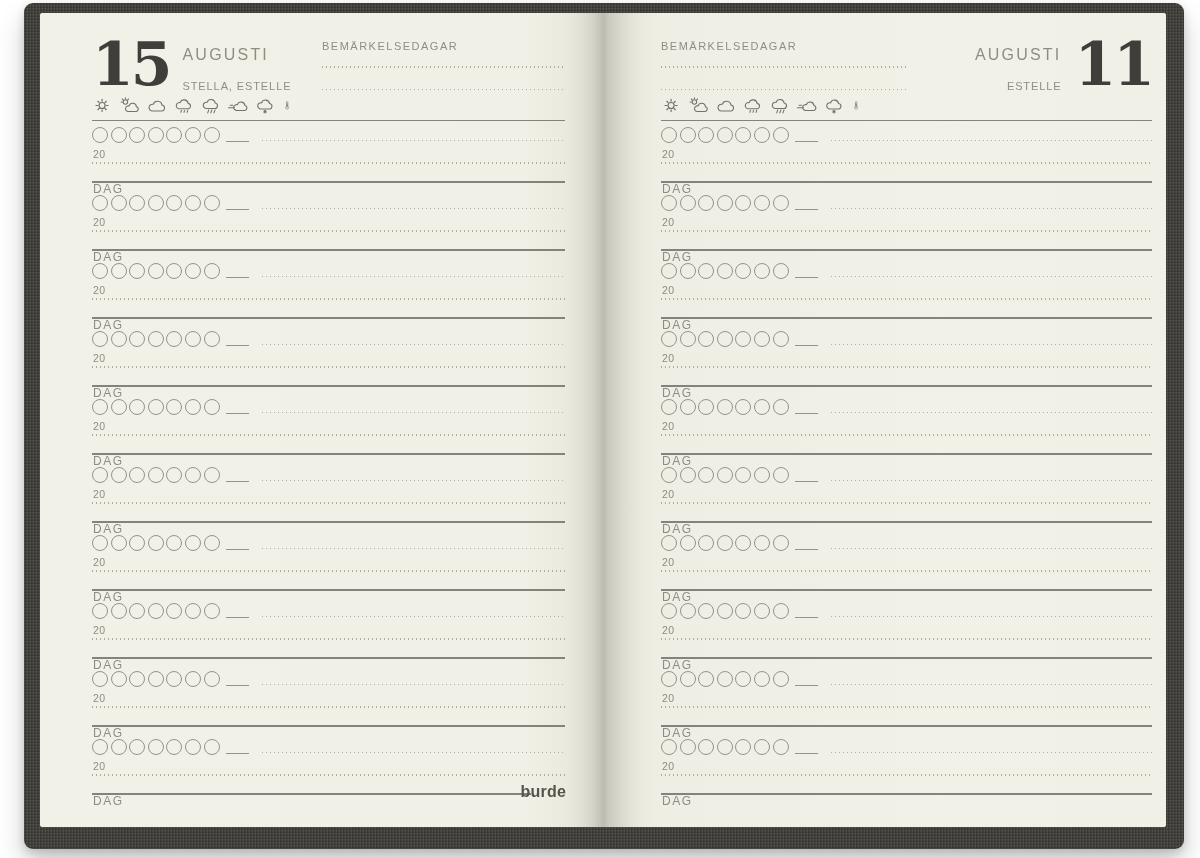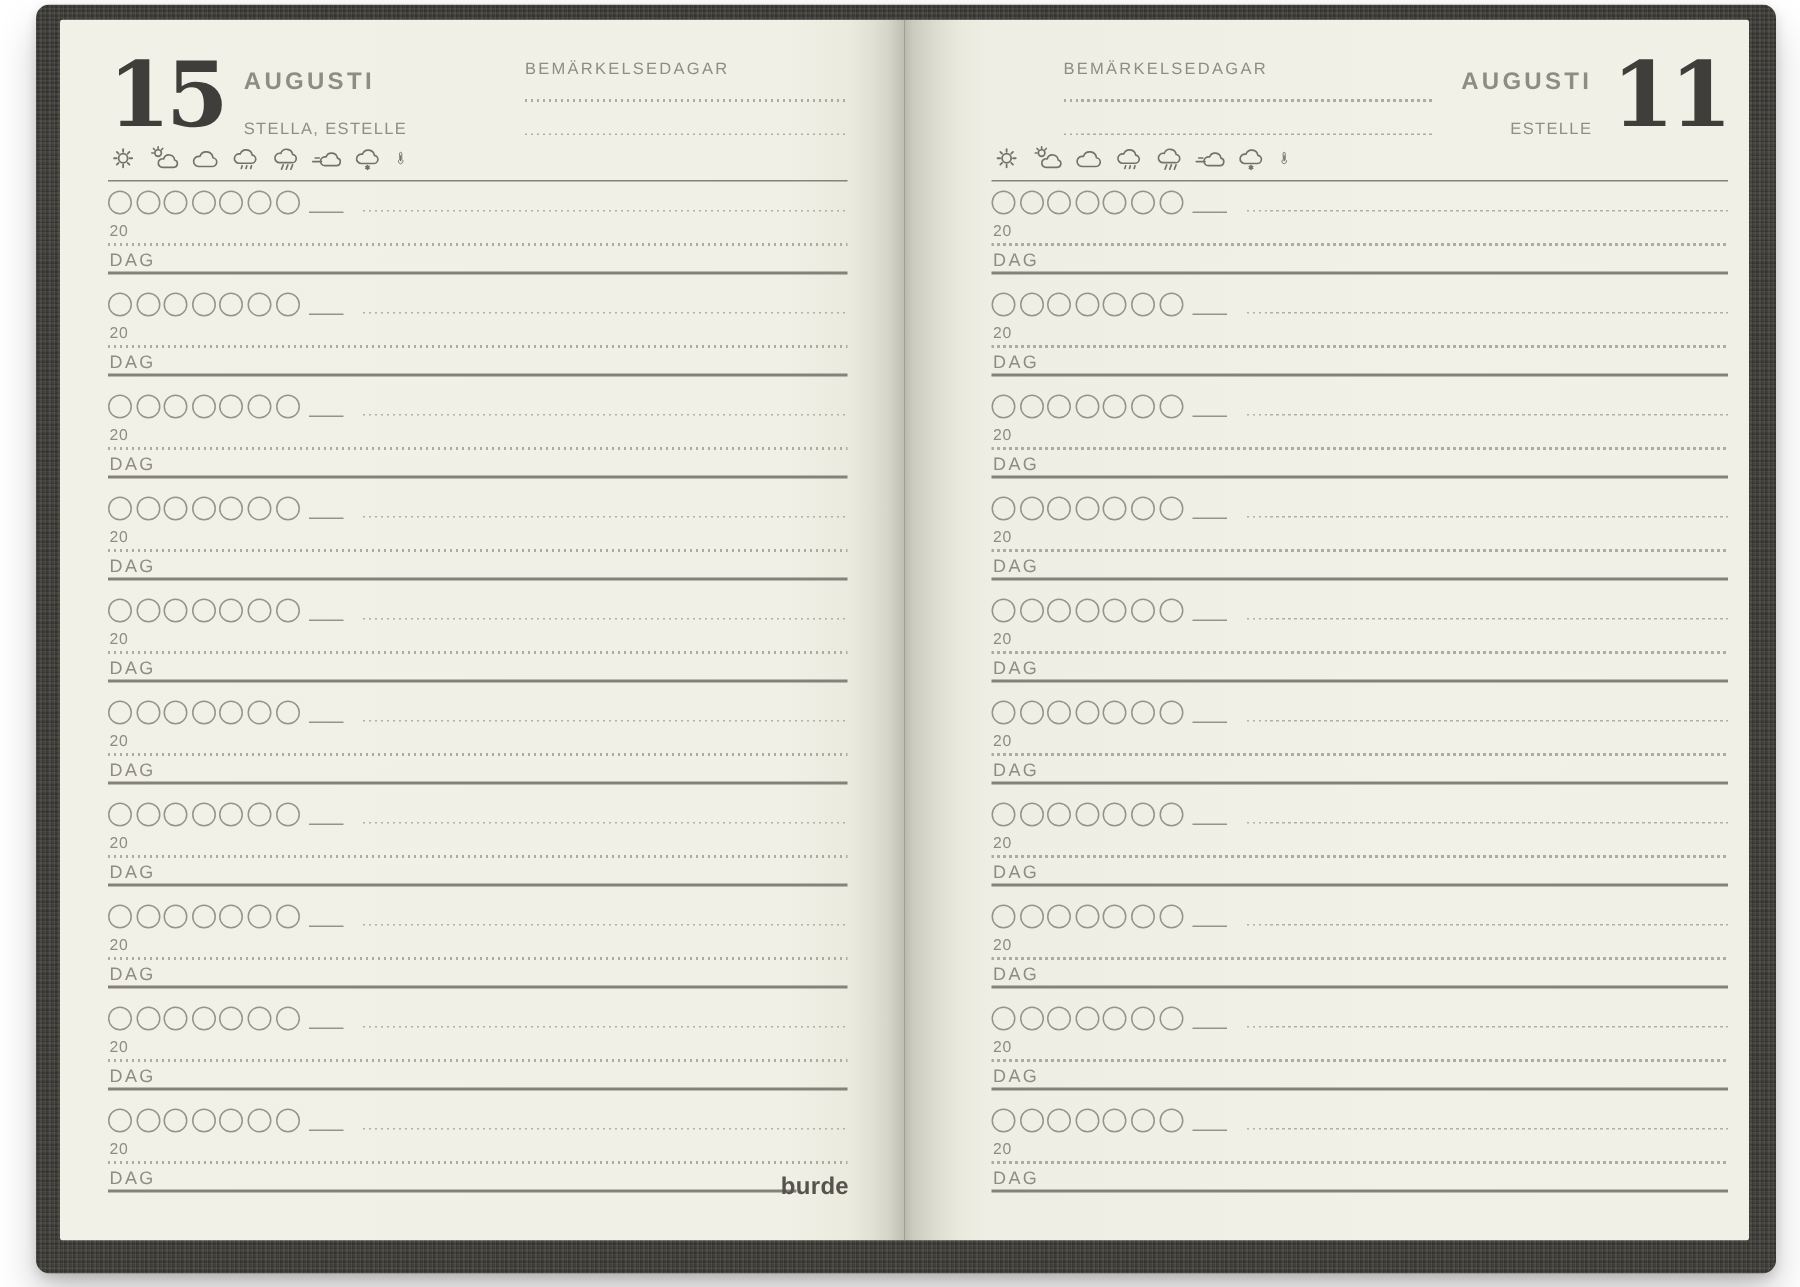--- a/index.html
+++ b/index.html
@@ -29,21 +29,21 @@
     position: absolute;
     left: 16px; right: 18px; top: 10px; bottom: 22px;
     display: flex;
     border-radius: 2px;
     overflow: hidden;
     box-shadow: inset 0 0 8px rgba(0,0,0,.10);
   }
   .page { position: relative; width: 50%; height: 100%; }
   .page.left  {
     background: linear-gradient(to right, #f2f1e7 0%, #f1f0e6 86%, #e9e8dc 96%, #dcdbcf 100%);
-    padding: 0 38px 0 32px;
+    padding: 0 38px 0 52px;
   }
   .page.right {
     background: linear-gradient(to right, #d8d7cb 0%, #e8e7db 4%, #efeee4 10%, #f2f1e7 60%, #f1f0e6 100%);
     padding: 0 14px 0 58px;
   }
   .gutter {
     position: absolute;
     left: 50%; top: 10px; bottom: 22px;
     width: 76px;
     margin-left: -38px;
@@ -70,29 +70,28 @@
     letter-spacing: -3px;
     color: #3f3e3a;
   }
   .day-meta { padding-top: 7px; }
   .page.left  .day-meta { margin-left: 13px; text-align: left; }
   .page.right .day-meta { margin-right: 13px; text-align: right; order: -1; }
   .month-label {
     display: block;
     font-size: 16px; letter-spacing: 2.2px;
     color: #8f8d83;
-    font-weight: bold;
   }
   .names-label {
     display: block;
     margin-top: 16px;
     font-size: 11px; letter-spacing: 0.9px;
     color: #908e84;
   }
-  .remarks { position: absolute; top: 27px; margin-left: 48px; }
+  .remarks { position: absolute; top: 27px; }
   .page.left  .remarks { left: 230px; right: 0; }
   .page.right .remarks { left: 0; width: 246px; }
   .remarks-label {
     display: block;
     font-size: 11px; letter-spacing: 1.5px;
     color: #8f8d83;
   }
   .dotline {
     height: 1.5px;
     background-image: repeating-linear-gradient(to right, #aeac9f 0 1.5px, transparent 1.5px 4px);
@@ -135,21 +134,21 @@
     background-image: repeating-linear-gradient(to right, #b2b0a3 0 1.5px, transparent 1.5px 4px);
   }
 
   .year-label {
     position: absolute; top: 21px; left: 1px;
     font-size: 10.5px; color: #8f8d83; letter-spacing: 0.5px;
   }
   .year-dotline { position: absolute; top: 35px; left: 0; right: 0; }
 
   .dag-label {
-    position: absolute; top: 39px; left: 1px;
+    position: absolute; top: 55px; left: 1px;
     font-size: 12px; letter-spacing: 1.6px; color: #8f8d83;
   }
   .day-rule {
     position: absolute; top: 54px; left: 0; right: 0;
     height: 1.5px; background: #84827a;
   }
   .entry-row.brand-row .day-rule { right: 34px; }
   .brand {
     position: absolute; top: 44px; right: -1px;
     font-size: 16px; font-weight: 700; letter-spacing: 0.2px;

